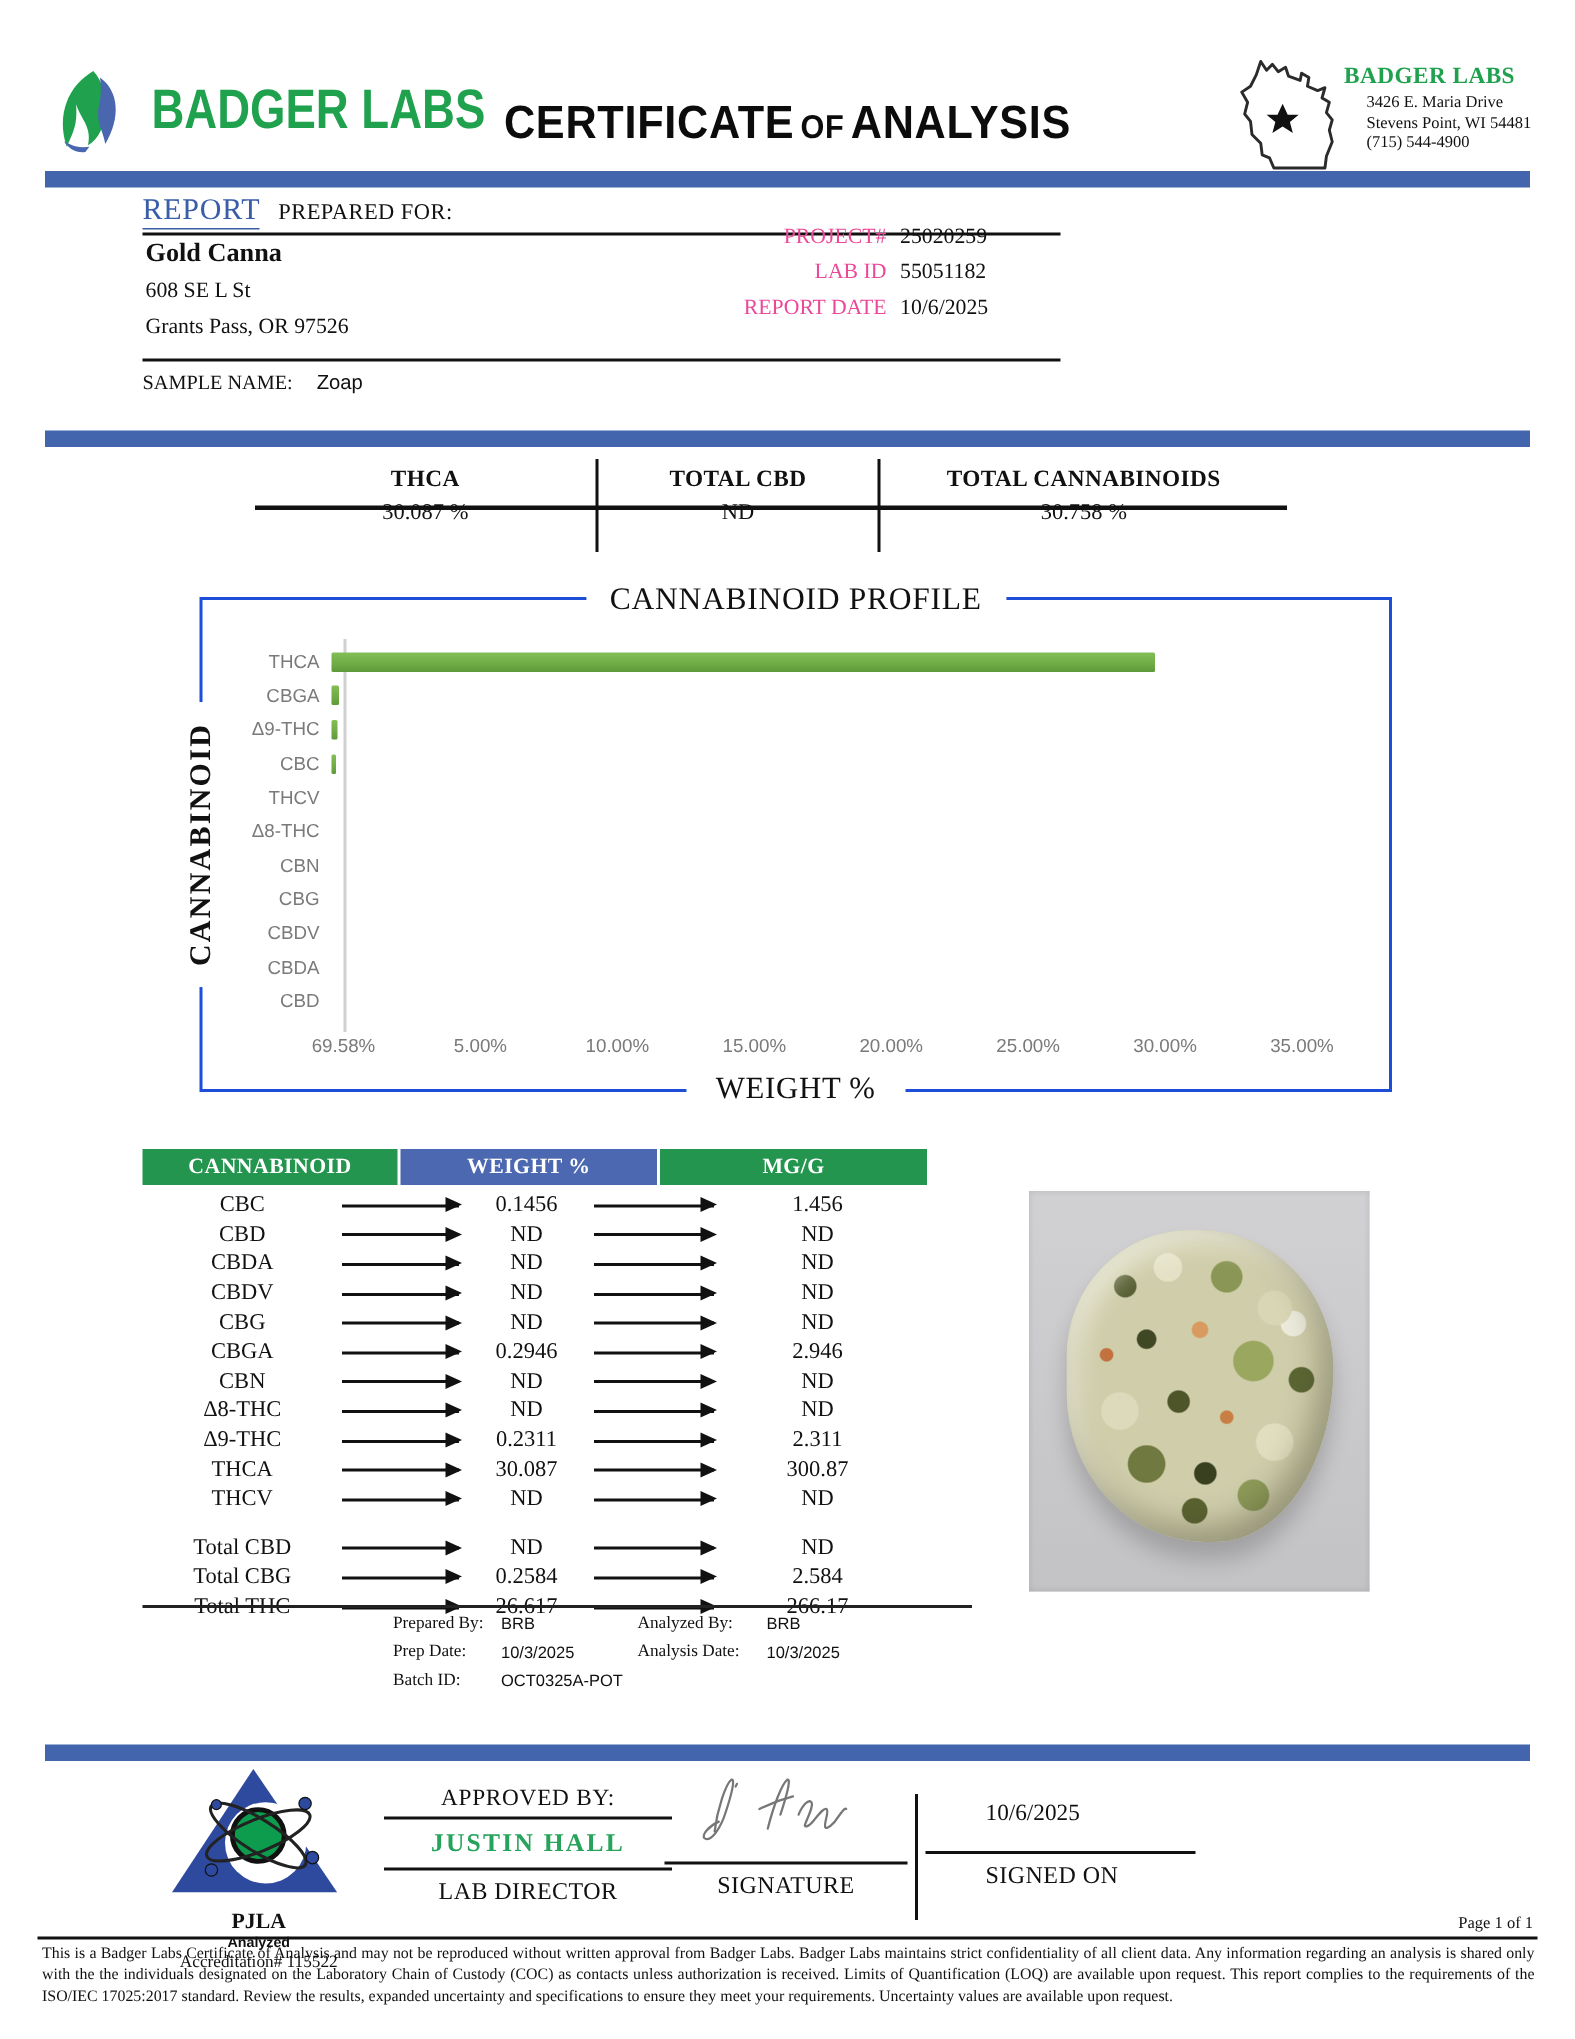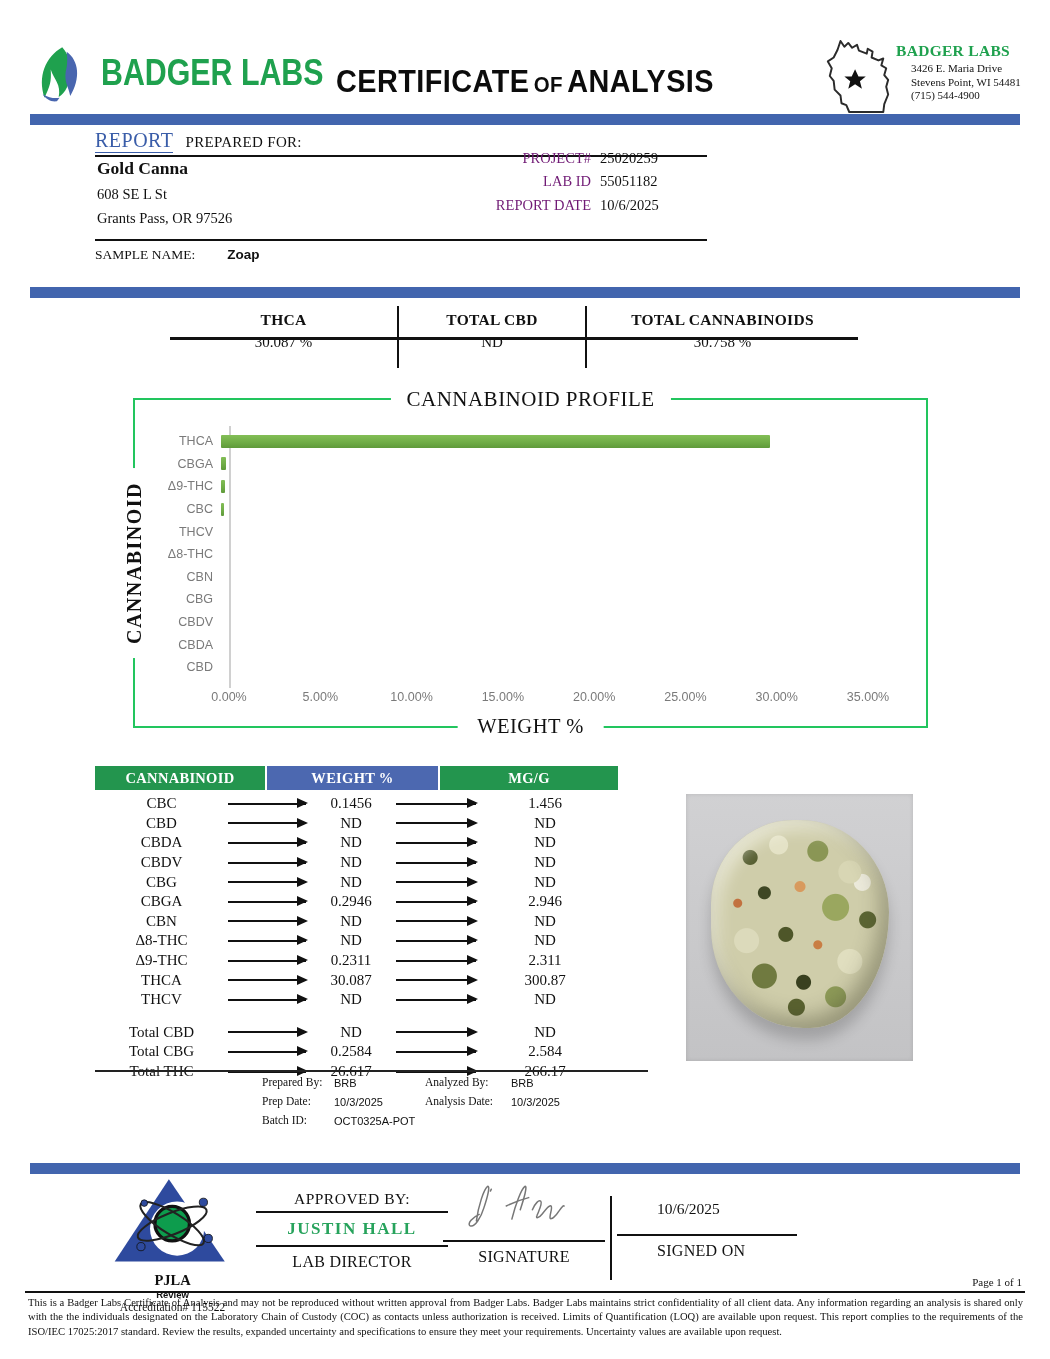--- a/index.html
+++ b/index.html
@@ -27,36 +27,36 @@
   .report-word { font-size:20px; color:#3A5DA9; border-bottom:1.5px solid #3A5DA9; padding-bottom:1px; letter-spacing:.5px;font-family:Liberation Serif, serif; }
   .prepared-word { font-size:15px; color:#111; margin-left:8px; letter-spacing:.3px; }
   .rule { position:absolute; background:#111; }
   #rule1 { left:95px; top:155px; width:612px; height:2px; }
   #rule2 { left:95px; top:239px; width:612px; height:2px; }
   .client-name { position:absolute; left:97px; top:158px; font-size:17.5px; font-weight:bold; }
   .client-a1 { position:absolute; left:97px; top:186px; font-size:14.5px; }
   .client-a2 { position:absolute; left:97px; top:210px; font-size:14.5px; }
   .meta { position:absolute; left:330px; top:150px; width:372px; }
   .mrowt { display:flex; height:23.4px; font-size:14.5px; }
-  .mlabel { flex:1; text-align:right; color:#701a75; }
+  .mlabel { flex:1; text-align:right; color:#ec4899; }
   .mvalue { width:102px; margin-left:9px; color:#111; }
   .sample-row { position:absolute; left:95px; top:247px; font-size:13.5px; }
-  .sample-name { font-family:"Liberation Sans", sans-serif; margin-left:32px; font-size:13.5px;font-weight:bold; }
+  .sample-name { font-family:"Liberation Sans", sans-serif; margin-left:16px; font-size:13.5px; }
 
   
   .summary { position:absolute; left:170px; top:306px; width:688px; height:62px; display:flex; }
   .scol { position:relative; text-align:center; padding-top:5px; }
   .scol+.scol { border-left:2px solid #111; }
   .s1{width:227px;} .s2{width:188px;} .s3{width:273px;}
   .sheader { font-size:15.5px; font-weight:bold; letter-spacing:.3px; }
   .svalue { font-size:15px; margin-top:5px; }
   .sline { position:absolute; left:0; top:31px; width:100%; height:2.5px; background:#111; }
 
   
-  .chart-frame { position:absolute; left:133px; top:398px; width:795px; height:330px; border:2px solid #22c55e; }
+  .chart-frame { position:absolute; left:133px; top:398px; width:795px; height:330px; border:2px solid #1d4ed8; }
   .chart-title { position:absolute; top:-17px; left:50%; transform:translateX(-50%); background:#fff; padding:0 16px; font-size:21px; letter-spacing:.5px; line-height:33px; white-space:nowrap; }
   .chart-xlabel { position:absolute; bottom:-17px; left:50%; transform:translateX(-50%); background:#fff; padding:0 20px; font-size:20.5px; letter-spacing:.5px; line-height:33px; white-space:nowrap; }
   .chart-ylabel { position:absolute; left:-18px; top:50%; transform:translateY(-50%) rotate(180deg); writing-mode:vertical-rl; background:#fff; padding:14px 0; font-size:20px; font-weight:bold; letter-spacing:1.5px; line-height:34px; white-space:nowrap; }
   .chart-rows { position:absolute; left:0; top:30px; width:100%; }
   .crow { height:22.6px; display:flex; align-items:center; }
   .clabel { width:86px; text-align:right; padding-right:8px; font-family:"Liberation Sans", sans-serif; font-size:12.5px; color:#7a7a7a; }
   .cbar { height:13px; border-radius:1px; }
   .chart-axis { position:absolute; left:94px; top:26px; height:262px; width:2px; background:#d0d0d0; }
   .chart-ticks { position:absolute; top:290px; left:0; width:100%; height:16px; }
   .ctick { position:absolute; transform:translateX(-50%); font-family:"Liberation Sans", sans-serif; font-size:12.5px; color:#7a7a7a; white-space:nowrap; }
@@ -259,21 +259,21 @@
           <span class="clabel">CBDV</span>
         </div>
         <div class="crow">
           <span class="clabel">CBDA</span>
         </div>
         <div class="crow">
           <span class="clabel">CBD</span>
         </div>
       </div>
     <div class="chart-ticks" id="chart-ticks">
-        <span class="ctick" style="left: 94px;">0.00%</span>
+        <span class="ctick" style="left: 94px;">69.58%</span>
         <span class="ctick" style="left: 185.286px;">5.00%</span>
         <span class="ctick" style="left: 276.571px;">10.00%</span>
         <span class="ctick" style="left: 367.857px; text-align: center;">15.00%</span>
         <span class="ctick" style="left: 459.143px;">20.00%</span>
         <span class="ctick" style="left: 550.429px;">25.00%</span>
         <span class="ctick" style="left: 641.714px;">30.00%</span>
         <span class="ctick" style="left: 733px;">35.00%</span>
       </div>
     <div class="chart-xlabel">WEIGHT %</div>
   </div>
@@ -425,21 +425,21 @@
       <circle cx="80" cy="64" r="33" fill="#fff"></circle>
       <circle cx="74" cy="58" r="21" fill="#0D9C4D" stroke="#111" stroke-width="4"></circle>
       <ellipse cx="74" cy="58" rx="45" ry="13" fill="none" stroke="#222" stroke-width="2.5" transform="rotate(-22 74 58)"></ellipse>
       <ellipse cx="74" cy="58" rx="45" ry="13" fill="none" stroke="#222" stroke-width="2.5" transform="rotate(32 74 58)"></ellipse>
       <circle cx="112" cy="32" r="5" fill="#2E4A9E" stroke="#111"></circle>
       <circle cx="118" cy="76" r="5" fill="#2E4A9E" stroke="#111"></circle>
       <circle cx="36" cy="86" r="5" fill="#2E4A9E" stroke="#111"></circle>
       <circle cx="40" cy="33" r="4" fill="#2E4A9E" stroke="#111"></circle>
     </svg>
     <div class="pjla-name">PJLA</div>
-    <div class="pjla-sub">Review</div>
+    <div class="pjla-sub">Analyzed</div>
     <div class="pjla-acc">Accreditation# 115522</div>
   </div>
 
   <div class="approved">
     <div class="ap-label">APPROVED BY:</div>
     <div class="ap-hr1"></div>
     <div class="ap-name">JUSTIN HALL</div>
     <div class="ap-hr2"></div>
     <div class="ap-role">LAB DIRECTOR</div>
   </div>

